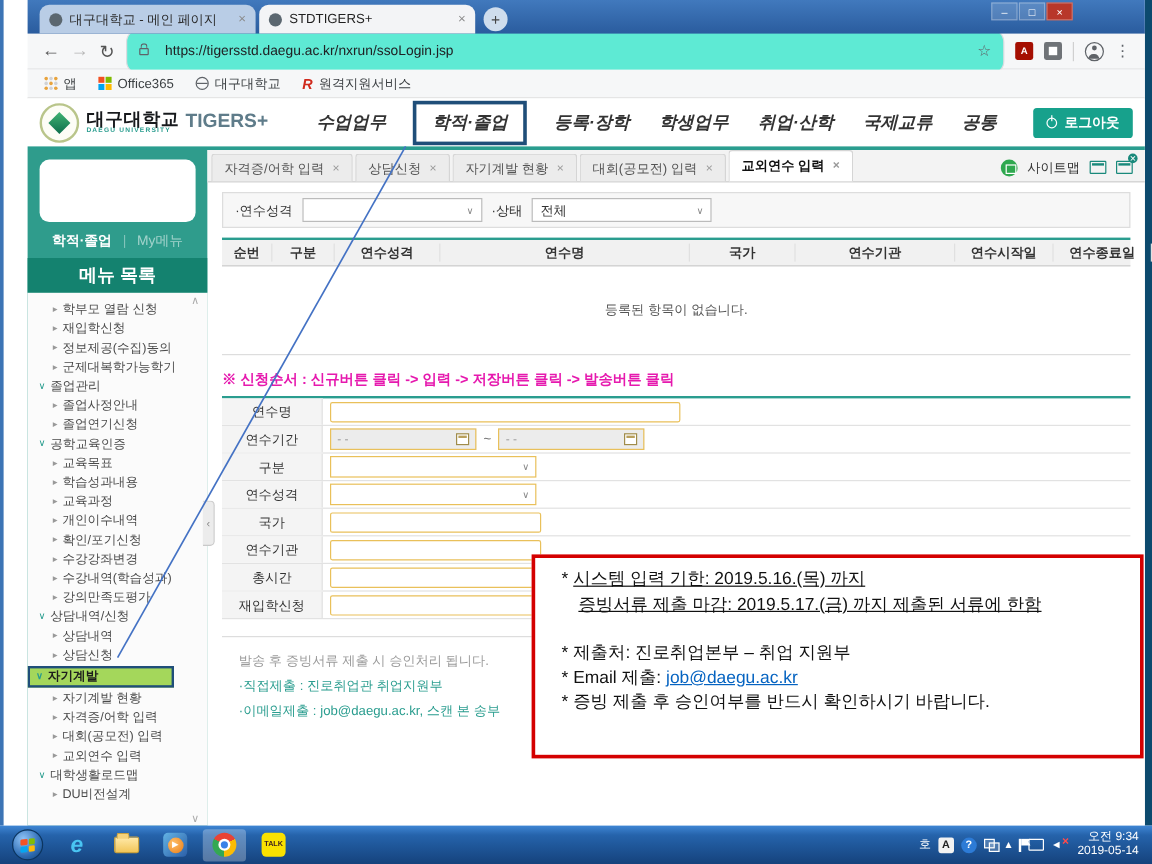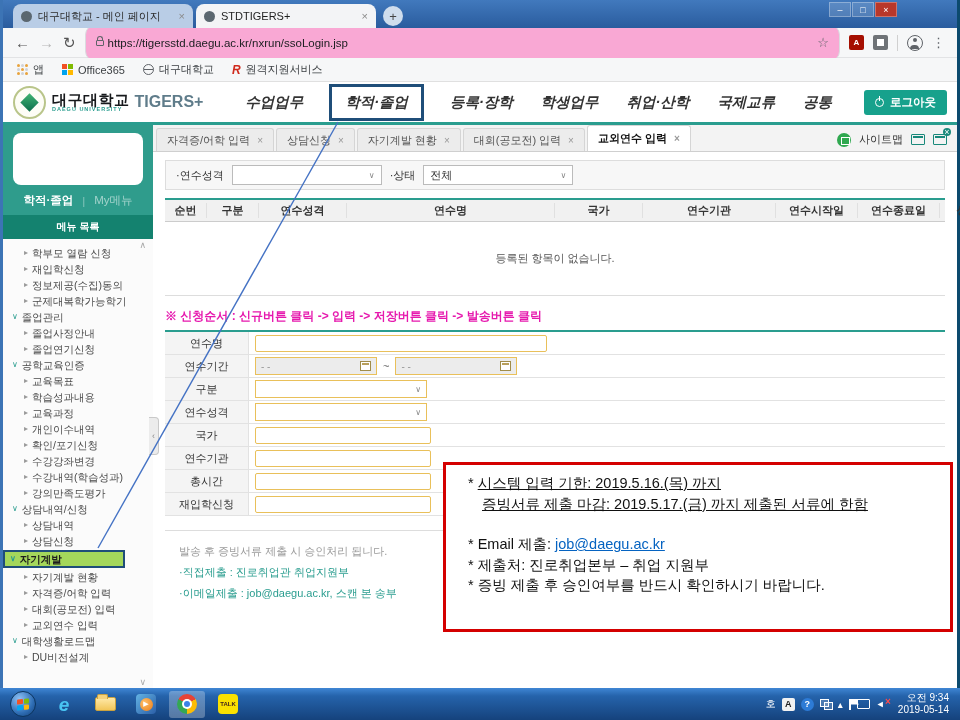--- a/index.html
+++ b/index.html
@@ -1,38 +1,38 @@
 <!DOCTYPE html>
 <html><head>
 <meta charset="utf-8">
 <style>
   * { box-sizing: border-box; margin: 0; padding: 0; }
   html,body { width:960px; height:720px; font-family:"Liberation Sans",sans-serif; }
   .stage { position:relative; width:960px; height:720px; background:#fff; overflow:hidden; }
 
   
   .browser { position:absolute; top:0; left:0; width:960px; height:688px;
-             border-left:3px solid #3c74b5; border-right:3px solid #0c4a6e;
-             display:flex; flex-direction:column; background:#fff; }
+             border-left:3px solid #3c74b5; border-right:6px solid #0c4a6e;
+             display:flex; flex-direction:column; background:#fff;padding-left:20px; }
   .titlebar { height:28px; background:linear-gradient(#4179bd,#2a5c9e); display:flex; align-items:flex-end; padding-left:10px; position:relative; flex:none; }
   .tab { height:24px; width:180px; border-radius:8px 8px 0 0; display:flex; align-items:center; gap:6px; padding:0 8px; font-size:11px; margin-right:3px; }
   .tab.inactive { background:#b9cde6; color:#2b2b2b; }
   .tab.active { background:#f3f4f6; color:#1f1f1f; }
   .tab .favicon { width:11px; height:11px; border-radius:50%; background:#5b6770; flex:none; }
   .tab .ttl { flex:1; white-space:nowrap; overflow:hidden; }
   .tab .tclose { color:#8a8a8a; font-size:11px; }
   .newtab { width:20px; height:20px; border-radius:50%; background:#cfdded; color:#444; font-size:13px; display:flex; align-items:center; justify-content:center; margin:0 0 2px 4px; }
   .winc { position:absolute; top:2px; right:60px; display:flex; gap:1px; }
   .wbtn { width:22px; height:15px; display:flex; align-items:center; justify-content:center; color:#fff; font-size:9px; background:rgba(255,255,255,.15); border:1px solid rgba(255,255,255,.3); }
   .wbtn.close { background:#b8372a; }
 
   .toolbar { height:30px; background:#f6f7f8; border-bottom:1px solid #e2e3e5; display:flex; align-items:center; gap:9px; padding:0 12px; flex:none; }
   .navglyph { font-size:15px; color:#555; }
   .navglyph.disabled { color:#b7b7b7; }
-  .addressbar { flex:1; height:38px; background:#f9a8d4; border:1px solid #dadce0; border-radius:11px; display:flex; align-items:center; padding:0 10px; font-size:11.5px; color:#202124; gap:4px; }
+  .addressbar { flex:1; height:38px; background:#5eead4; border:1px solid #dadce0; border-radius:11px; display:flex; align-items:center; padding:0 10px; font-size:11.5px; color:#202124; gap:14px; }
   .lock { width:8px; height:6px; border:1.5px solid #5f6368; border-radius:1px; position:relative; flex:none; }
   .lock::before { content:""; position:absolute; top:-5px; left:0.5px; width:4px; height:4px; border:1.5px solid #5f6368; border-bottom:none; border-radius:3px 3px 0 0; }
   .star { color:#5f6368; font-size:13px; }
   .ext-pdf { width:15px; height:15px; background:#a50f01; border-radius:2px; color:#fff; font-size:8px; font-weight:bold; display:flex; align-items:center; justify-content:center; }
   .ext-gray { width:15px; height:15px; background:#6f7377; border-radius:2px; position:relative; }
   .ext-gray::before { content:""; position:absolute; inset:4px; background:#fff; }
   .tsep { width:1px; height:16px; background:#d0d0d0; }
   .avatar { width:16px; height:16px; border:1.6px solid #5f6368; border-radius:50%; position:relative; }
   .avatar::before { content:""; position:absolute; top:2px; left:4.5px; width:4px; height:4px; border-radius:50%; background:#5f6368; }
   .avatar::after { content:""; position:absolute; bottom:0.5px; left:2px; width:9px; height:4px; border-radius:4px 4px 0 0; background:#5f6368; }
@@ -66,21 +66,21 @@
   .tealrule { height:3px; background:#2a9d8f; flex:none; }
 
   
   .workspace { flex:1; display:flex; position:relative; min-height:0; }
   .sidebar { width:150px; background:#2f9c8c; display:flex; flex-direction:column; flex:none; }
   .usercard { margin:8px 10px 5px; height:52px; background:#fff; border-radius:8px; }
   .sbtabs { display:flex; justify-content:center; align-items:center; gap:9px; padding:3px 0 7px; font-size:11.5px; }
   .sbtab { color:#fff; font-weight:bold; }
   .sbtab.inactive { color:rgba(255,255,255,.55); font-weight:normal; }
   .sbdiv { color:rgba(255,255,255,.4); }
-  .menutitle { background:#14826f; color:#fff; font-size:10px; font-weight:bold; text-align:center; padding:5px 0; }
+  .menutitle { background:#14826f; color:#fff; font-size:15px; font-weight:bold; text-align:center; padding:5px 0; }
   .menuwrap { flex:1; background:#fbfbfb; padding-top:6px; position:relative; overflow:hidden; }
   .menuwrap::before { content:"\2227"; position:absolute; top:1px; right:7px; color:#a9a9a9; font-size:9px; }
   .menuwrap::after { content:"\2228"; position:absolute; bottom:1px; right:7px; color:#a9a9a9; font-size:9px; }
   .mi { font-size:10.5px; color:#4a4a4a; line-height:16px; display:flex; align-items:center; padding-left:9px; white-space:nowrap; }
   .mi .ar { font-size:8px; color:#999; margin-right:4px; }
   .mi.l0 .ar { color:#2a9d8f; }
   .mi.l1 { padding-left:21px; }
   .mi.hl { background:#a4d75b; border:2px solid #1f4e79; width:122px; line-height:14px; font-weight:bold; color:#1d1d1d; padding-left:5px; margin:1px 0; }
   .handle { position:absolute; left:146px; top:292px; width:10px; height:38px; background:#ececec; border:1px solid #c9c9c9; border-left:none; border-radius:0 4px 4px 0; color:#8a8a8a; font-size:9px; display:flex; align-items:center; justify-content:center; z-index:3; }
 
@@ -525,22 +525,22 @@
             <div class="fn teal">·이메일제출 : job@daegu.ac.kr, 스캔 본 송부</div>
           </div>
       </main>
     </div>
   </div>
 
   <div class="rednote" id="rednote">
       <div class="rn-line i1"><span>* </span><span class="txt u">시스템 입력 기한: 2019.5.16.(목) 까지</span></div>
       <div class="rn-line i2"><span class="txt u">증빙서류 제출 마감: 2019.5.17.(금) 까지 제출된 서류에 한함</span></div>
       <div class="rn-blank"></div>
+      <div class="rn-line i1"><span>* </span><span class="txt">제출처: 진로취업본부 – 취업 지원부</span></div>
       <div class="rn-line i1"><span>* </span><span class="txt">Email 제출: </span><a class="lnk">job@daegu.ac.kr</a></div>
-      <div class="rn-line i1"><span>* </span><span class="txt">제출처: 진로취업본부 – 취업 지원부</span></div>
       <div class="rn-line i1"><span>* </span><span class="txt">증빙 제출 후 승인여부를 반드시 확인하시기 바랍니다.</span></div>
     </div>
 
   <svg class="annoline">
     <line x1="338" y1="122" x2="98" y2="548" stroke="#4472c4" stroke-width="1.4"></line>
   </svg>
 
   <div class="taskbar">
     <div id="taskapps" style="display:flex;align-items:center;gap:5px;">
         <button class="tbtn" style="background:transparent;border:none;cursor:pointer;">

